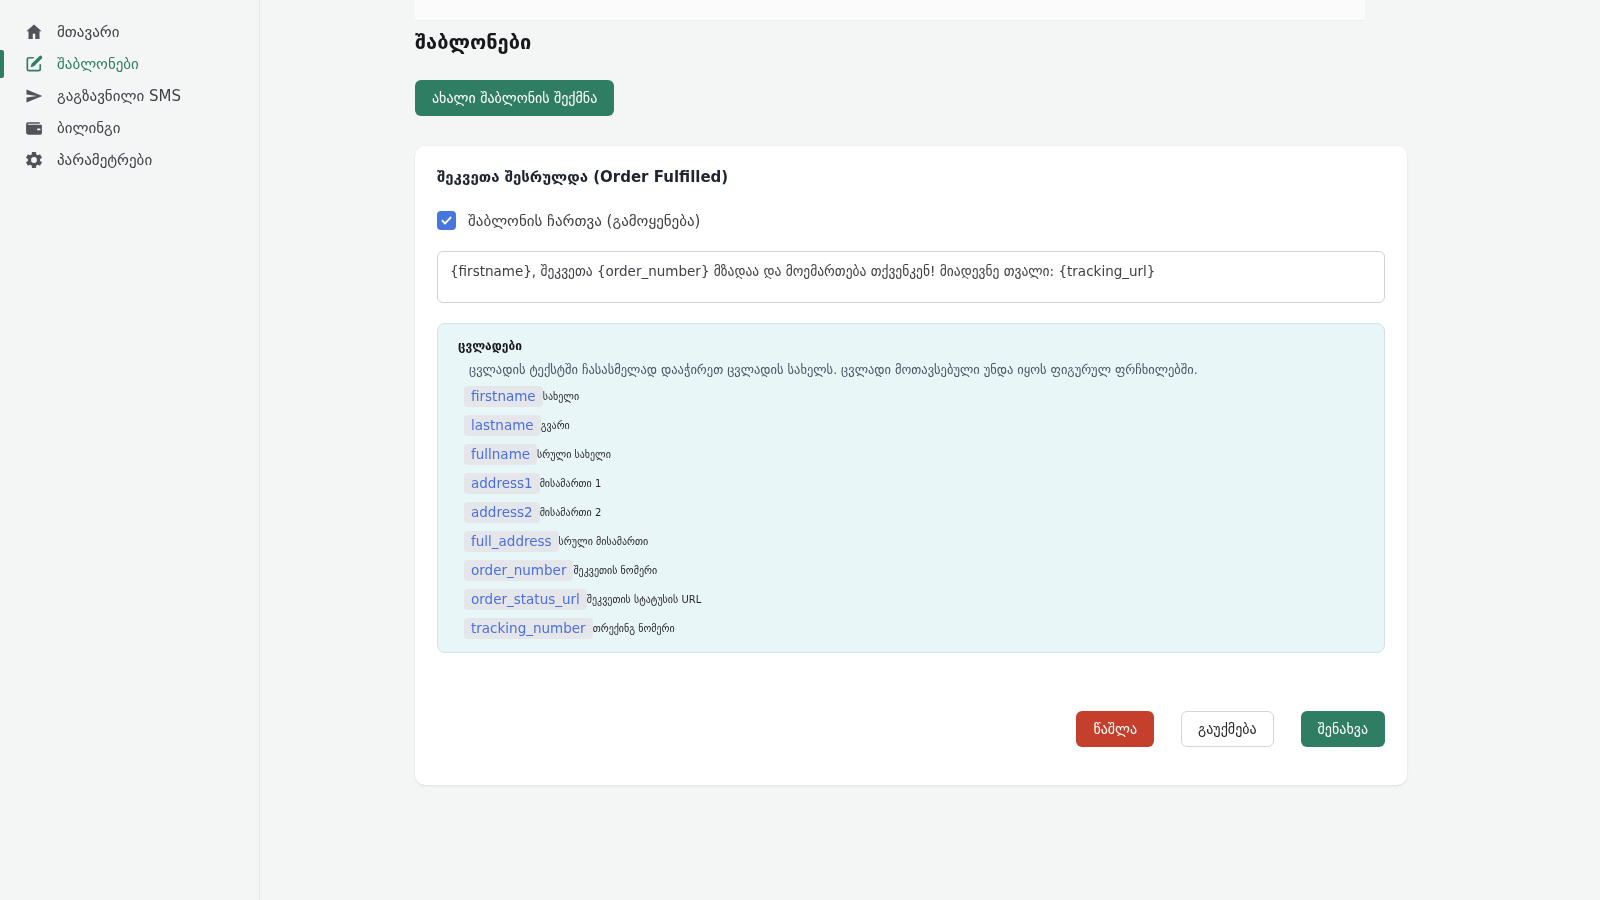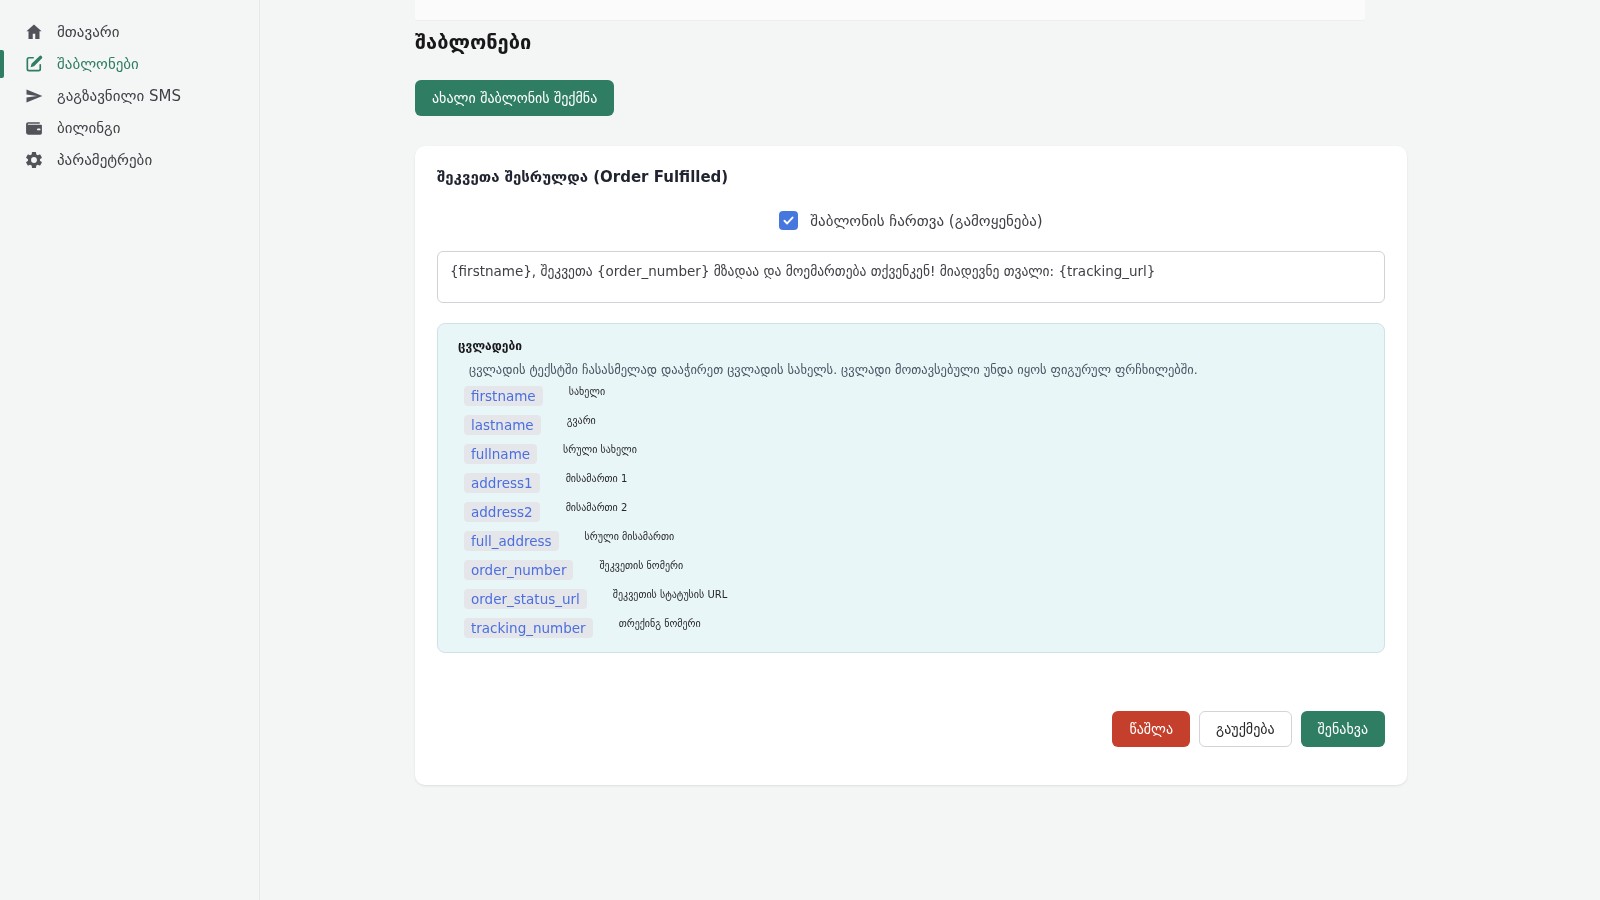--- a/index.html
+++ b/index.html
@@ -104,21 +104,20 @@
   .card-heading{
     font-size:15px;
     font-weight:bold;
     color:#1f2430;
   }
   .checkbox-row{
     margin-top:25px;
     display:flex;
     align-items:center;
     gap:12px;
-    justify-content:center;
   }
   .checkbox{
     width:19px;height:19px;
     border-radius:4px;
     background:var(--checkbox-blue);
     display:flex;align-items:center;justify-content:center;
     cursor:pointer;
     flex:0 0 19px;
   }
   .checkbox svg{width:13px;height:13px;display:block;}
@@ -155,21 +154,22 @@
     color:#18181b;
   }
   .variables-description{
     margin-top:9px;
     font-size:12.5px;
     color:#4b5563;
     margin-left:11px;
   }
   .variable-row{
     display:flex;
-    gap:26px;
+    align-items:center;
+    gap:0;
     margin-top:9px;
     height:20px;
     padding-left:6px;
   }
   .variable-badge{
     display:inline-block;
     background:rgba(228,228,231,0.92);
     color:var(--badge-blue);
     font-size:13.5px;
     border-radius:4px;
@@ -180,21 +180,21 @@
   .variable-label{
     font-size:10px;
     color:#27272a;
   }
 
   
   .card-actions{
     margin-top:58px;
     display:flex;
     justify-content:flex-end;
-    gap:9px;
+    gap:27px;
   }
   .btn-danger{background:var(--red);color:#ffffff;}
   .btn-secondary{
     background:#ffffff;
     color:#27272a;
     border:1px solid #d4d4d8;
     padding:9px 16px;
   }
 </style>
 </head>

